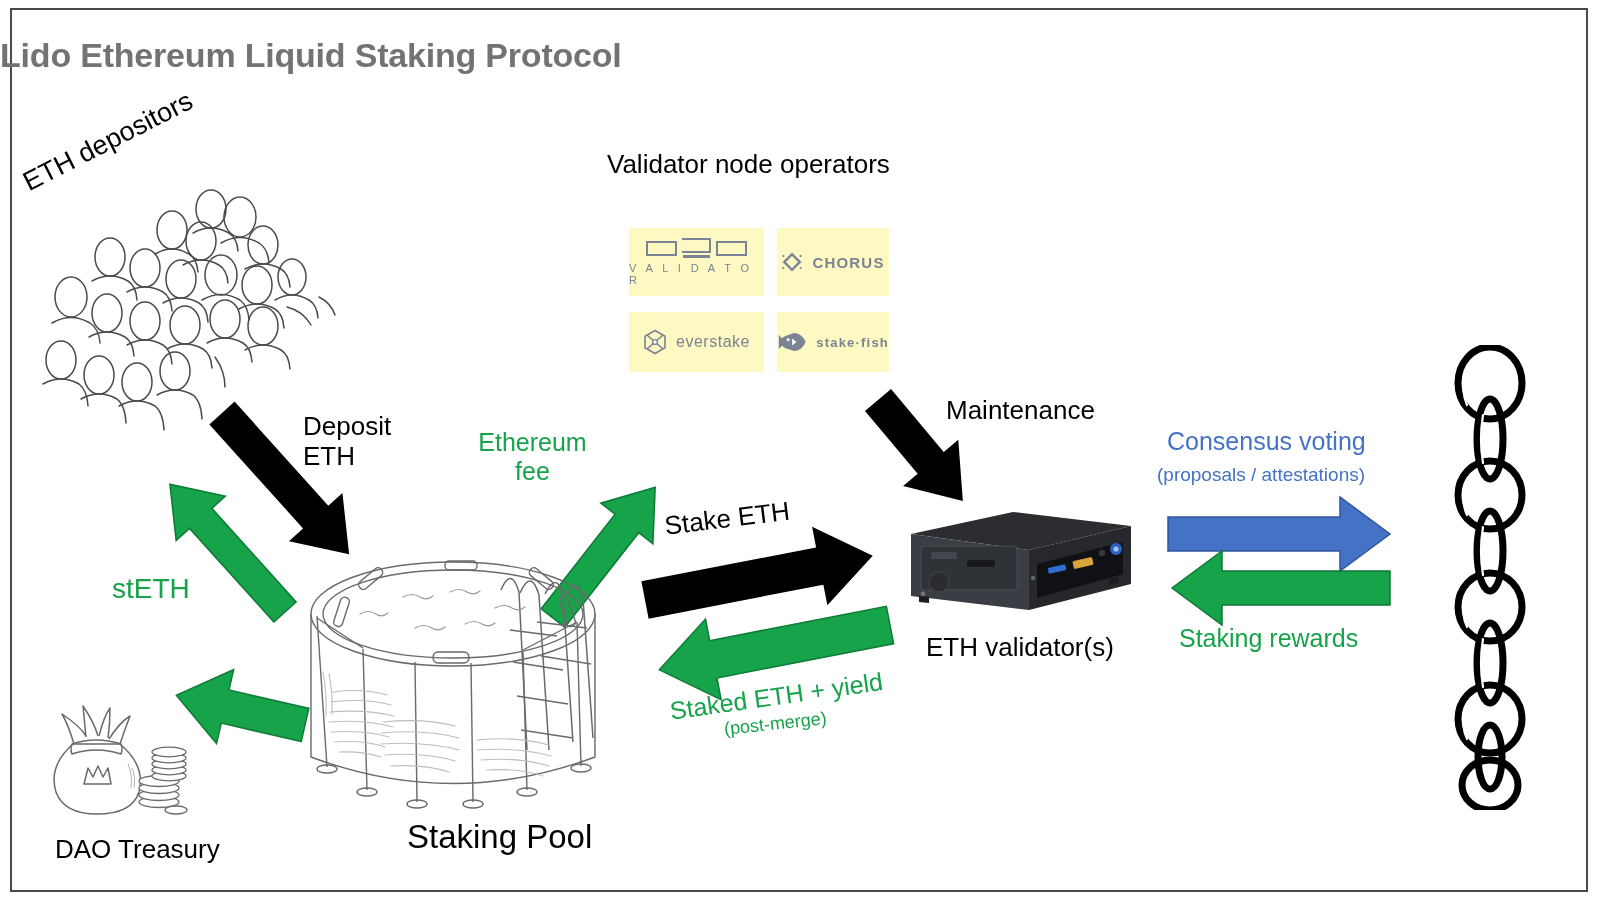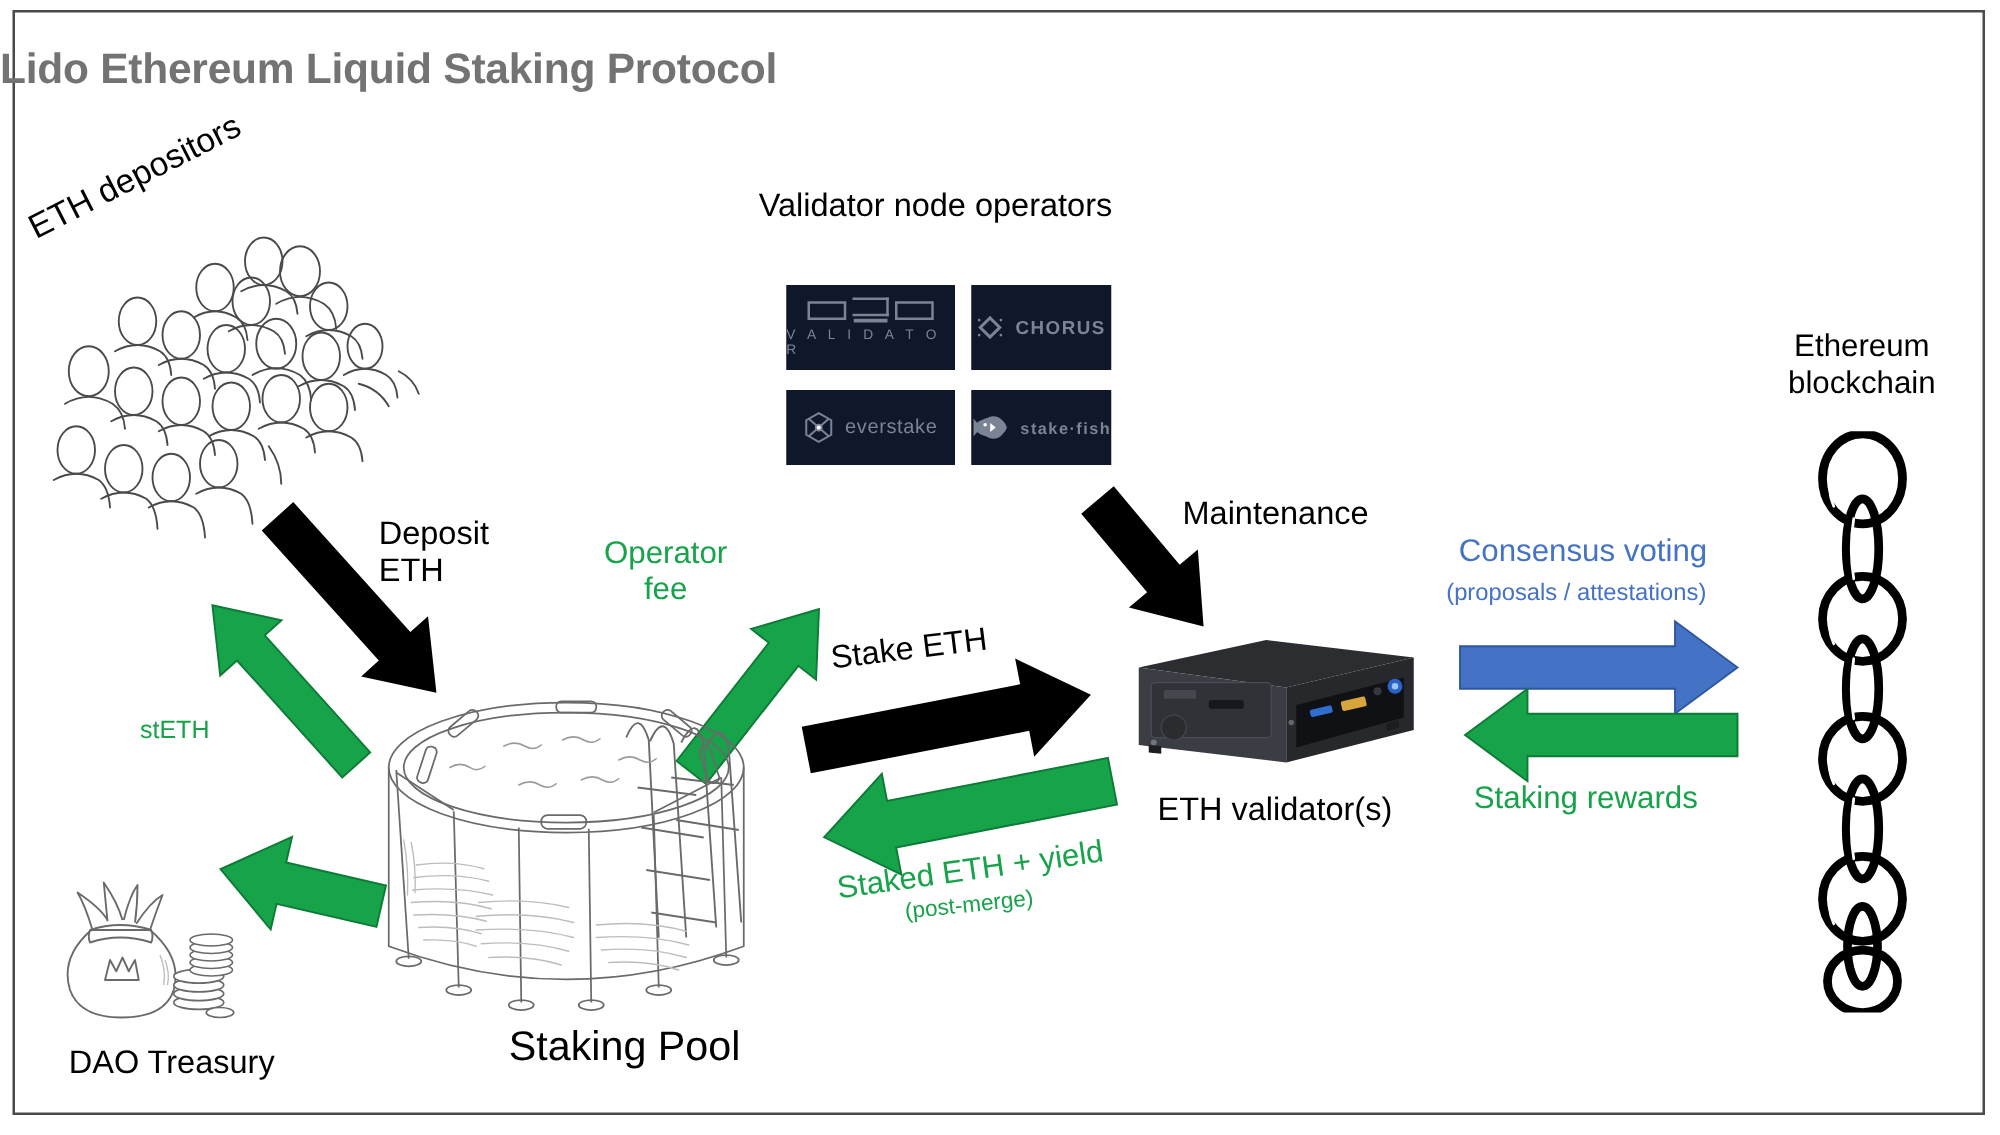--- a/index.html
+++ b/index.html
@@ -40,21 +40,21 @@
   .lbl.green { color: #16a34a; }
   .lbl.blue  { color: #4472c4; }
 
   .t-validator-ops { left: 607px; top: 150px; font-size: 26px; }
   .t-eth-depositors {
     left: 18px; top: 170px; font-size: 27px;
     transform: rotate(-27deg);
     transform-origin: left top;
   }
   .t-deposit-eth { left: 303px; top: 412px; font-size: 26px; text-align: left; width: 110px;}
-  .t-steth { left: 112px; top: 573px; font-size: 20px; font-weight: 500;}
+  .t-steth { left: 112px; top: 573px; font-size: 28px; font-weight: 500;}
   .t-operator-fee { left: 470px; top: 428px; font-size: 25px; text-align: center; width: 125px;}
   .t-stake-eth {
     left: 663px; top: 512px; font-size: 26px;
     transform: rotate(-7deg); transform-origin: left top;
   }
   .t-staked-yield {
     left: 668px; top: 697px; font-size: 25px; font-weight: 500;
     transform: rotate(-8deg); transform-origin: left top;
   }
   .t-postmerge {
@@ -66,21 +66,21 @@
   .t-consensus { left: 1167px; top: 427px; font-size: 25px; font-weight: 500;}
   .t-proposals { left: 1157px; top: 464px; font-size: 19px; }
   .t-staking-rewards { left: 1179px; top: 624px; font-size: 25px; font-weight: 500;}
   .t-eth-blockchain { left: 1417px; top: 263px; font-size: 25px; text-align: center; width: 145px;}
   .t-staking-pool { left: 390px; top: 818px; font-size: 33px; margin-left: 17px; }
   .t-dao-treasury { left: 31px; top: 835px; font-size: 26px; margin-left: 24px; }
   .t-pool-fee { left: 235px; top: 777px; font-size: 25px; text-align: center; width: 105px;}
 
   
   .logocard {
-    background: #0f172a;
+    background: #fef9c3;
     display: flex; align-items: center; justify-content: center;
     gap: 9px;
   }
   #card-p2p      { left: 629px; top: 228px; width: 135px; height: 68px; }
   #card-chorus   { left: 777px; top: 228px; width: 112px; height: 68px; }
   #card-everstake{ left: 629px; top: 312px; width: 135px; height: 60px; }
   #card-stakefish{ left: 777px; top: 312px; width: 112px; height: 60px; }
 
   .logotext { color: #7b8494; font-size: 16px; letter-spacing: 0.5px; }
   .logotext.small { font-size: 11px; letter-spacing: 3.4px; }
@@ -257,21 +257,21 @@
     </g>
 
     <g transform="translate(305,725) rotate(193)">
       <path d="M0 -17 L82 -17 L82 -38 L132 0 L82 38 L82 17 L0 17 Z" fill="#16a34a" stroke="#0d7a36" stroke-width="1.5"></path>
     </g>
   </svg>
 
   <div class="abs lbl t-deposit-eth">Deposit
 ETH</div>
   <div class="abs lbl green t-steth">stETH</div>
-  <div class="abs lbl green t-operator-fee">Operator
+  <div class="abs lbl green t-operator-fee">Ethereum
 fee</div>
   <div class="abs lbl t-stake-eth">Stake ETH</div>
   <div class="abs lbl green t-staked-yield">Staked ETH + yield</div>
   <div class="abs lbl green t-postmerge">(post-merge)</div>
   <div class="abs lbl t-maintenance">Maintenance</div>
   <div class="abs lbl blue t-consensus">Consensus voting</div>
   <div class="abs lbl blue t-proposals">(proposals / attestations)</div>
   <div class="abs lbl green t-staking-rewards">Staking rewards</div>
 
   <svg class="abs" id="pool" viewBox="0 0 330 270">
@@ -436,16 +436,14 @@
     <g fill="none" stroke="#ffffff" stroke-width="2.2" stroke-linecap="round">
       <path d="M30 30 q-4 16 2 30"></path>
       <path d="M30 142 q-4 15 2 28"></path>
       <path d="M30 254 q-4 15 2 28"></path>
       <path d="M30 366 q-4 15 2 28"></path>
       <path d="M48 70 q-4 24 0 48"></path>
       <path d="M48 182 q-4 24 0 48"></path>
       <path d="M48 294 q-4 24 0 48"></path>
     </g>
   </svg>
-  <div class="abs lbl t-eth-blockchain">Ethereum
-blockchain</div>
 
 </div>
 
 </body></html>

